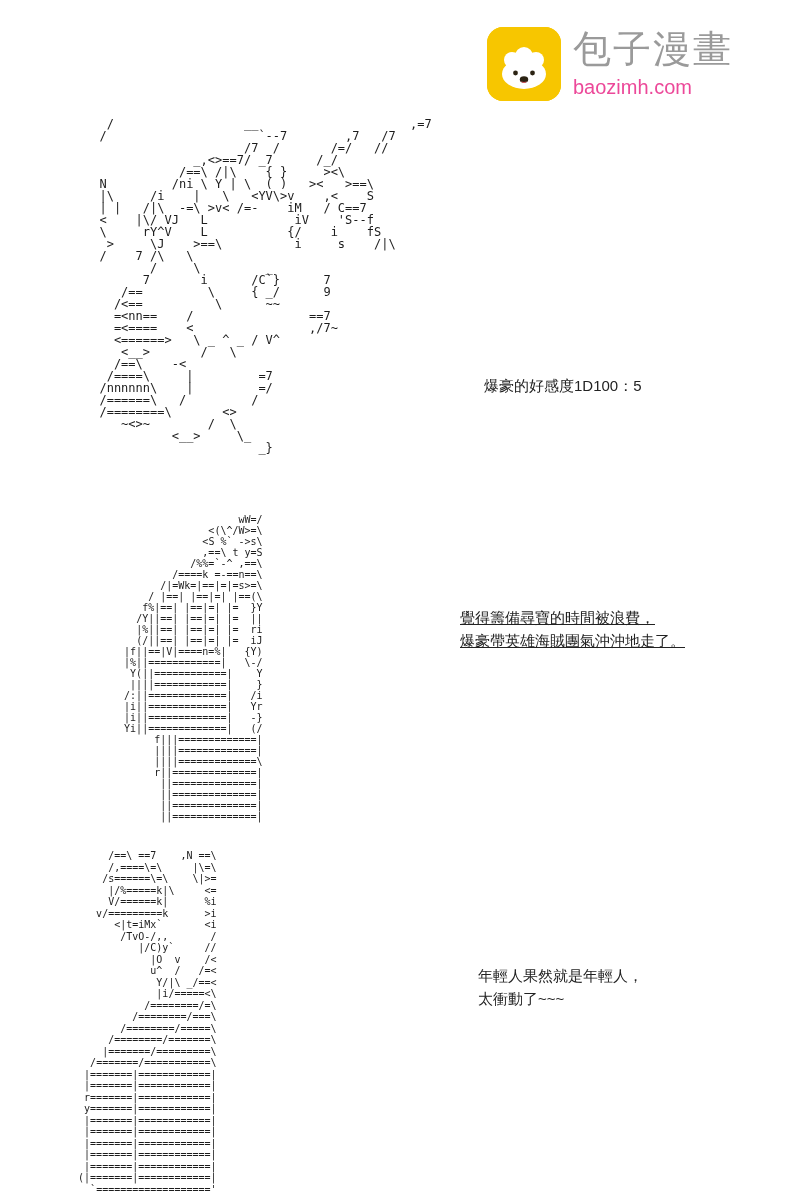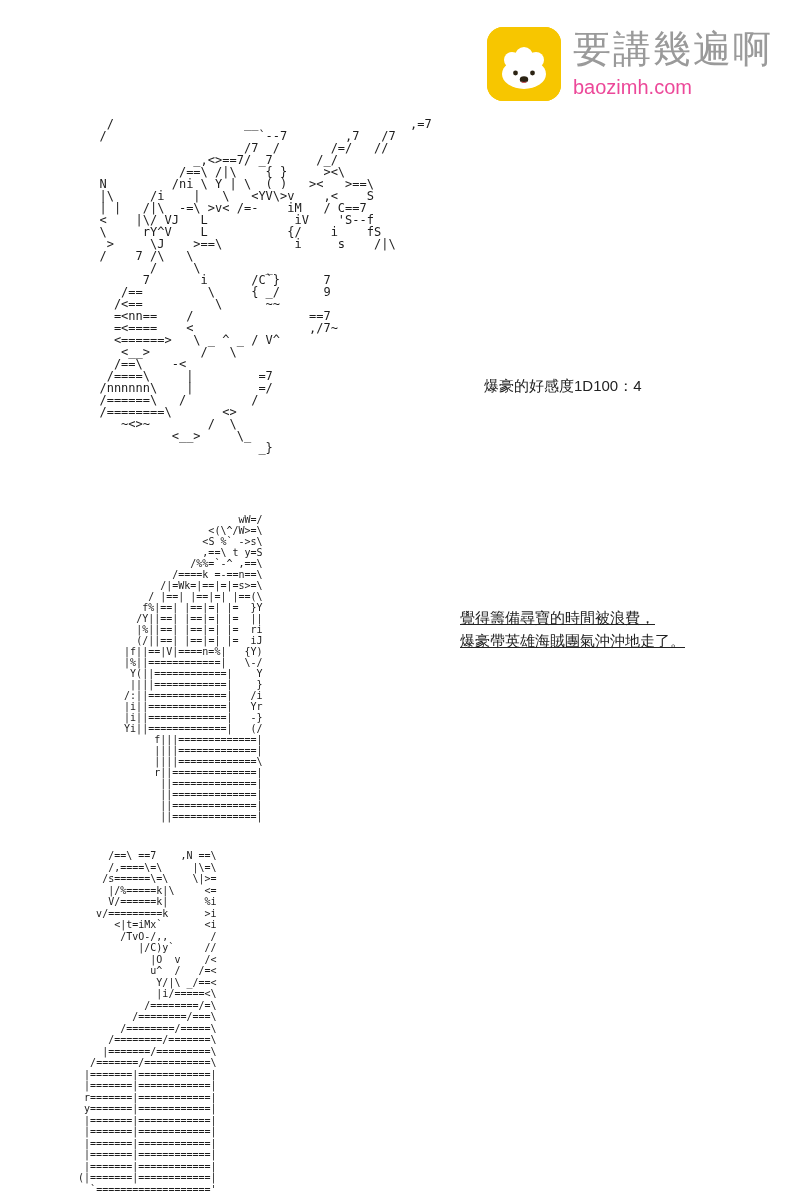--- a/index.html
+++ b/index.html
@@ -92,21 +92,21 @@
         </g>
         <g fill="#2b2313">
           <circle cx="28.5" cy="46" r="2.4"></circle>
           <circle cx="45.5" cy="46" r="2.4"></circle>
           <ellipse cx="37" cy="52.5" rx="4.2" ry="3.2"></ellipse>
         </g>
         <path d="M33.6 53.8 q3.4 2.4 6.8 0 q-1.6 2.2 -3.4 2.2 q-1.8 0 -3.4 -2.2 Z" fill="#e0525a"></path>
       </svg>
     </div>
     <div class="brand-text">
-      <div class="brand-name">要講幾遍啊</div>
+      <div class="brand-name">包子漫畫</div>
       <div class="brand-domain">baozimh.com</div>
     </div>
   </div>
 
   <pre class="aa aa1">   /                  __                     ,=7
   /                     `--7        ,7   /7
                       /7  /       /=/   //
                _,&lt;&gt;==7/ _7      /_/
              /==\ /|\    { }     &gt;&lt;\
   N         /ni \ Y | \  ( )   &gt;&lt;   &gt;==\
@@ -125,21 +125,21 @@
     &lt;======&gt;   \ _ ^ _ / V^
      &lt;__&gt;       /   \
     /==\    -&lt;
    /====\     |         =7
   /nnnnnn\    |         =/
   /======\   /         /
   /========\       &lt;&gt;
      ~&lt;&gt;~        /  \
             &lt;__&gt;     \_
                         _}</pre>
-  <div class="caption note1">爆豪的好感度1D100：4</div>
+  <div class="caption note1">爆豪的好感度1D100：5</div>
 
   <pre class="aa aa2">            wW=/
          &lt;(\^/W&gt;=\
          &lt;S %` -&gt;s\
           ,==\ t y=S
         /%%=`-^ ,==\
        /====k =-==n==\
       /|=Wk=|==|=|=s&gt;=\
      / |==| |==|=| |==(\
      f%|==| |==|=| |=  }Y
@@ -188,14 +188,16 @@
     |=======|============|
     r=======|============|
     y=======|============|
     |=======|============|
     |=======|============|
     |=======|============|
     |=======|============|
     |=======|============|
    (|=======|============|
     `==================='</pre>
+  <div class="caption cap3">年輕人果然就是年輕人，
+太衝動了~~~</div>
 
 </div>
 
 </body></html>

